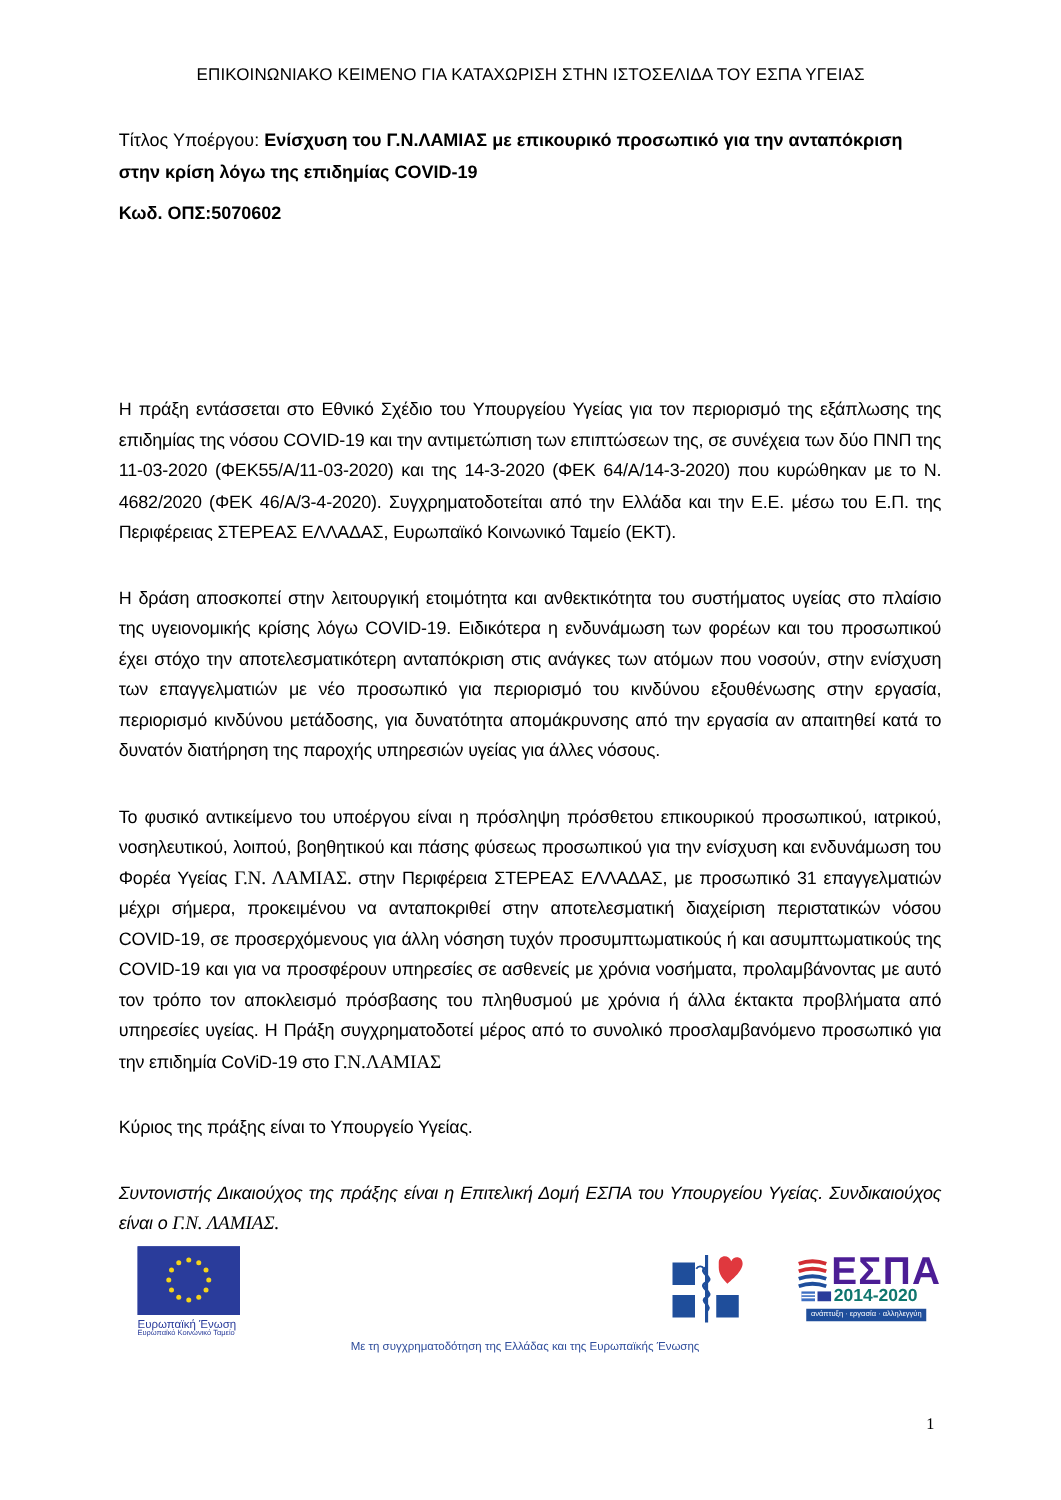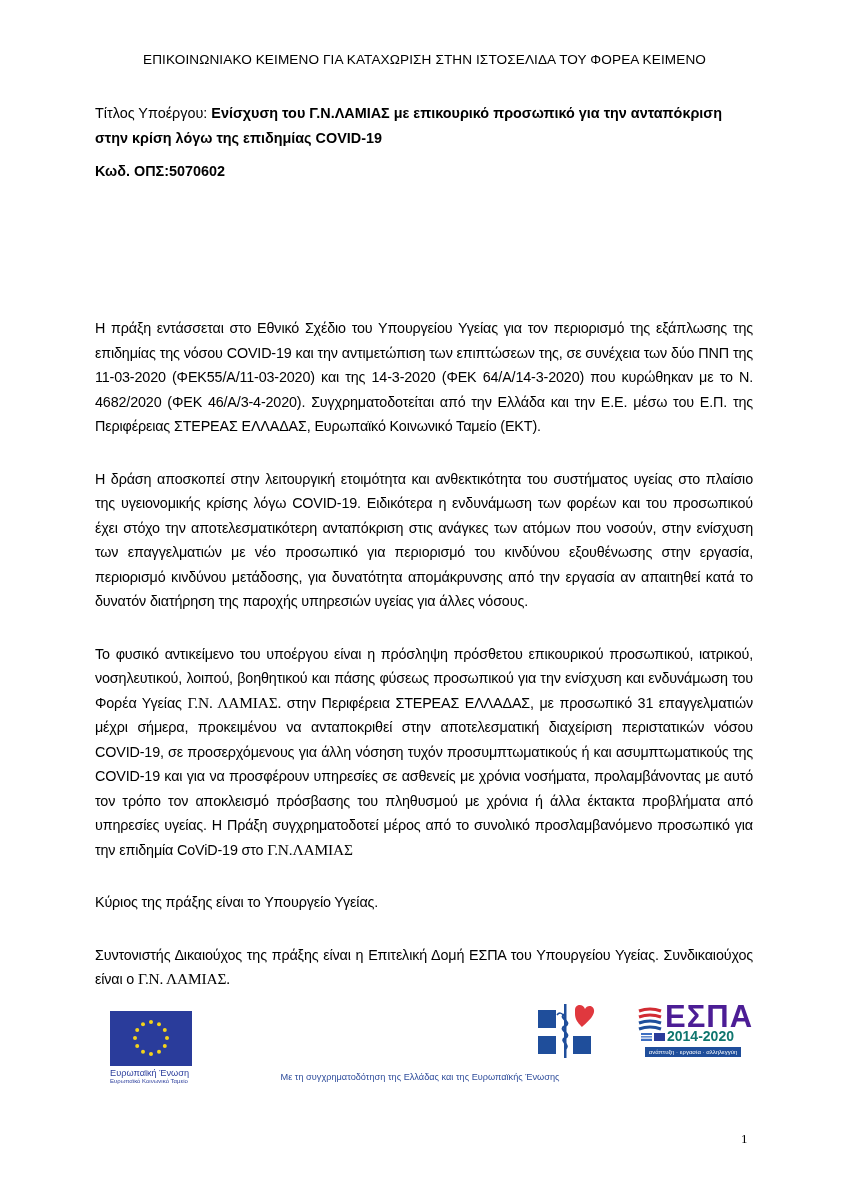--- a/index.html
+++ b/index.html
@@ -18,53 +18,53 @@
     .bold { font-weight: bold; }
     .code { font-weight: bold; margin-top: 2px; }
     .body-block { top: 288px; }
     .body-block p {
       text-align: justify; font-size: 14.35px; line-height: 24.5px; margin-bottom: 9.5px;
       letter-spacing: -0.15px;
       margin-top: 28px;
     }
     .serif { font-family: "Liberation Serif", serif; font-size: 15.4px; }
     
-    .eu-logo { position: absolute; left: 110px; top: 997px; width: 62px; height: 70px; margin-top: 14px; }
+    .eu-logo { position: absolute; left: 110px; top: 997px; width: 62px; height: 70px; }
     .eu-flag { width: 82px; height: 55px; background: #2a3c9b; position: relative; }
     .eu-title { font-size: 9.2px; color: #2a3c9b; margin-top: 2px; font-weight: normal; white-space: nowrap; }
     .eu-sub { font-size: 6px; color: #2a3c9b; white-space: nowrap; }
     .region-text { position: absolute; left: 265px; top: 1011px; width: 220px; text-align: center; color: #2f4d9b; font-size: 10px; line-height: 14.5px; }
     .cofund { position: absolute; left: 240px; top: 1072px; width: 360px; text-align: center; color: #2f4d9b; font-size: 9.2px; }
     .health-logo { position: absolute; left: 535px; top: 1000px; width: 62px; height: 62px; }
     .espa-logo { position: absolute; left: 637px; top: 1003px; width: 106px; height: 58px; }
     .espa-big { position: absolute; left: 28px; top: -4px; font-size: 31px; font-weight: bold; color: #4c1d95; letter-spacing: 1px; font-family: "Liberation Sans", sans-serif; }
     .espa-years { position: absolute; left: 30px; top: 25px; font-size: 14px; font-weight: bold; color: #0f766e; font-family: "Liberation Sans", sans-serif; }
     .espa-bar { position: absolute; left: 8px; top: 44px; width: 96px; height: 10px; background: #1f4e9b; color: #fff; font-size: 6px; line-height: 10px; text-align: center; white-space: nowrap; }
     .page-number { position: absolute; left: 741px; top: 1131px; font-family: "Liberation Serif", serif; font-size: 13px; }
   </style>
 </head>
 <body>
 
 <div class="page">
 
-  <div class="header-title">ΕΠΙΚΟΙΝΩΝΙΑΚΟ ΚΕΙΜΕΝΟ ΓΙΑ ΚΑΤΑΧΩΡΙΣΗ ΣΤΗΝ ΙΣΤΟΣΕΛΙΔΑ ΤΟΥ ΦΟΡΕΑ ΚΕΙΜΕΝΟ</div>
+  <div class="header-title">ΕΠΙΚΟΙΝΩΝΙΑΚΟ ΚΕΙΜΕΝΟ ΓΙΑ ΚΑΤΑΧΩΡΙΣΗ ΣΤΗΝ ΙΣΤΟΣΕΛΙΔΑ ΤΟΥ ΕΣΠΑ ΥΓΕΙΑΣ</div>
 
   <div class="content title-block">
     <p>
       <span class="label">Τίτλος Υποέργου: </span><span class="bold">Ενίσχυση του Γ.Ν.ΛΑΜΙΑΣ  με επικουρικό προσωπικό για την ανταπόκριση στην κρίση λόγω της επιδημίας COVID-19</span>
     </p>
     <p class="code">Κωδ. ΟΠΣ:5070602</p>
   </div>
 
   <div class="content body-block">
     <p>Η πράξη εντάσσεται στο Εθνικό Σχέδιο του Υπουργείου Υγείας για τον περιορισμό της εξάπλωσης της επιδημίας της νόσου COVID-19 και την αντιμετώπιση των επιπτώσεων της, σε συνέχεια των δύο ΠΝΠ της 11-03-2020 (ΦΕΚ55/Α/11-03-2020) και της 14-3-2020 (ΦΕΚ 64/Α/14-3-2020) που κυρώθηκαν με το Ν. 4682/2020 (ΦΕΚ 46/Α/3-4-2020). Συγχρηματοδοτείται από την Ελλάδα και την Ε.Ε. μέσω του Ε.Π. της Περιφέρειας ΣΤΕΡΕΑΣ ΕΛΛΑΔΑΣ, Ευρωπαϊκό Κοινωνικό Ταμείο (ΕΚΤ).</p>
     <p>Η δράση αποσκοπεί στην λειτουργική ετοιμότητα και ανθεκτικότητα του συστήματος υγείας στο πλαίσιο της υγειονομικής κρίσης λόγω COVID-19. Ειδικότερα  η  ενδυνάμωση των φορέων και του προσωπικού έχει στόχο την αποτελεσματικότερη ανταπόκριση  στις ανάγκες των ατόμων που νοσούν, στην ενίσχυση των επαγγελματιών με νέο προσωπικό για περιορισμό  του κινδύνου  εξουθένωσης στην εργασία,  περιορισμό κινδύνου μετάδοσης, για δυνατότητα απομάκρυνσης από την εργασία αν απαιτηθεί κατά το δυνατόν διατήρηση της παροχής υπηρεσιών υγείας για άλλες νόσους.</p>
     <p><span>Το φυσικό αντικείμενο του υποέργου είναι η πρόσληψη πρόσθετου επικουρικού προσωπικού, ιατρικού, νοσηλευτικού, λοιπού, βοηθητικού και πάσης φύσεως προσωπικού για την ενίσχυση και ενδυνάμωση του Φορέα Υγείας </span><span class="serif">Γ.Ν. ΛΑΜΙΑΣ.</span><span> στην Περιφέρεια ΣΤΕΡΕΑΣ ΕΛΛΑΔΑΣ, με προσωπικό 31 επαγγελματιών μέχρι σήμερα, προκειμένου να ανταποκριθεί στην αποτελεσματική διαχείριση περιστατικών νόσου COVID-19, σε προσερχόμενους για άλλη νόσηση τυχόν προσυμπτωματικούς ή και ασυμπτωματικούς της COVID-19 και για να προσφέρουν υπηρεσίες σε ασθενείς με χρόνια νοσήματα, προλαμβάνοντας με αυτό τον τρόπο τον αποκλεισμό πρόσβασης του πληθυσμού με χρόνια ή άλλα έκτακτα προβλήματα από υπηρεσίες υγείας. Η Πράξη συγχρηματοδοτεί μέρος από το συνολικό προσλαμβανόμενο προσωπικό για την επιδημία CoViD-19 στο </span><span class="serif">Γ.Ν.ΛΑΜΙΑΣ</span></p>
     <p>Κύριος της πράξης είναι το Υπουργείο Υγείας.</p>
-    <p style="text-align: justify;"><span>Συντονιστής Δικαιούχος της πράξης είναι η Επιτελική Δομή ΕΣΠΑ του Υπουργείου Υγείας. Συνδικαιούχος είναι ο </span><span class="serif">Γ.Ν. ΛΑΜΙΑΣ.</span></p>
+    <p style="text-align: justify; font-style: italic;"><span>Συντονιστής Δικαιούχος της πράξης είναι η Επιτελική Δομή ΕΣΠΑ του Υπουργείου Υγείας. Συνδικαιούχος είναι ο </span><span class="serif">Γ.Ν. ΛΑΜΙΑΣ.</span></p>
   </div>
 
   <div class="eu-logo">
     <div class="eu-flag">
       <svg width="82" height="55" viewBox="0 0 82 55">
         <rect width="82" height="55" fill="#2a3c9b"></rect>
         <g fill="#f4d31a">
           <circle cx="41" cy="11" r="2"></circle>
           <circle cx="49" cy="13.2" r="2"></circle>
           <circle cx="54.8" cy="19" r="2"></circle>

